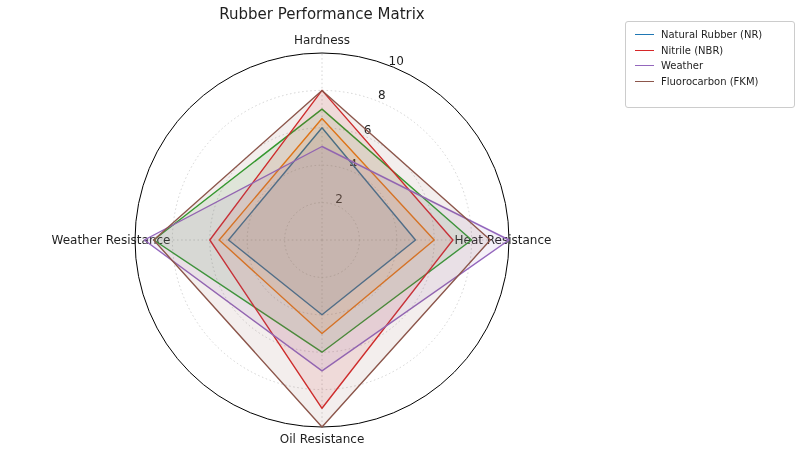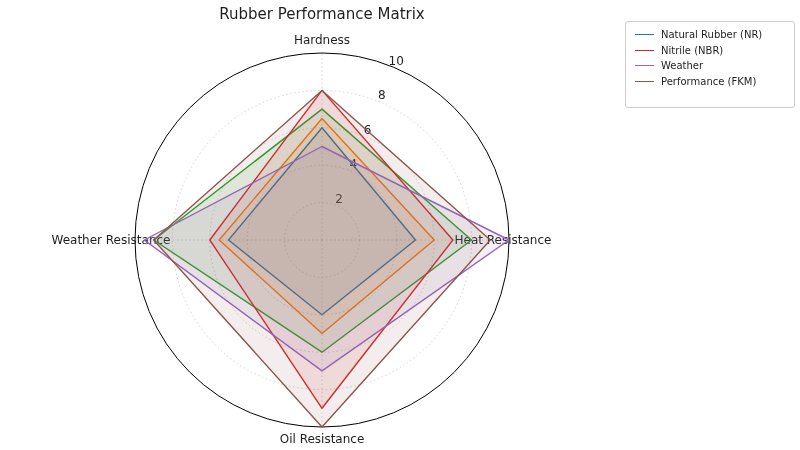--- a/index.html
+++ b/index.html
@@ -62,16 +62,16 @@
     <div class="legend-row">
       <span class="legend-swatch" style="border-top-color: rgb(214, 39, 40);"></span>
       <span class="legend-label">Nitrile (NBR)</span>
     </div>
     <div class="legend-row">
       <span class="legend-swatch" style="border-top-color: rgb(148, 103, 189);"></span>
       <span class="legend-label">Weather</span>
     </div>
     <div class="legend-row">
       <span class="legend-swatch" style="border-top-color: rgb(140, 86, 75);"></span>
-      <span class="legend-label">Performance (FKM)</span>
+      <span class="legend-label">Fluorocarbon (FKM)</span>
     </div>
   </div>
 </div>
 
 </body></html>

